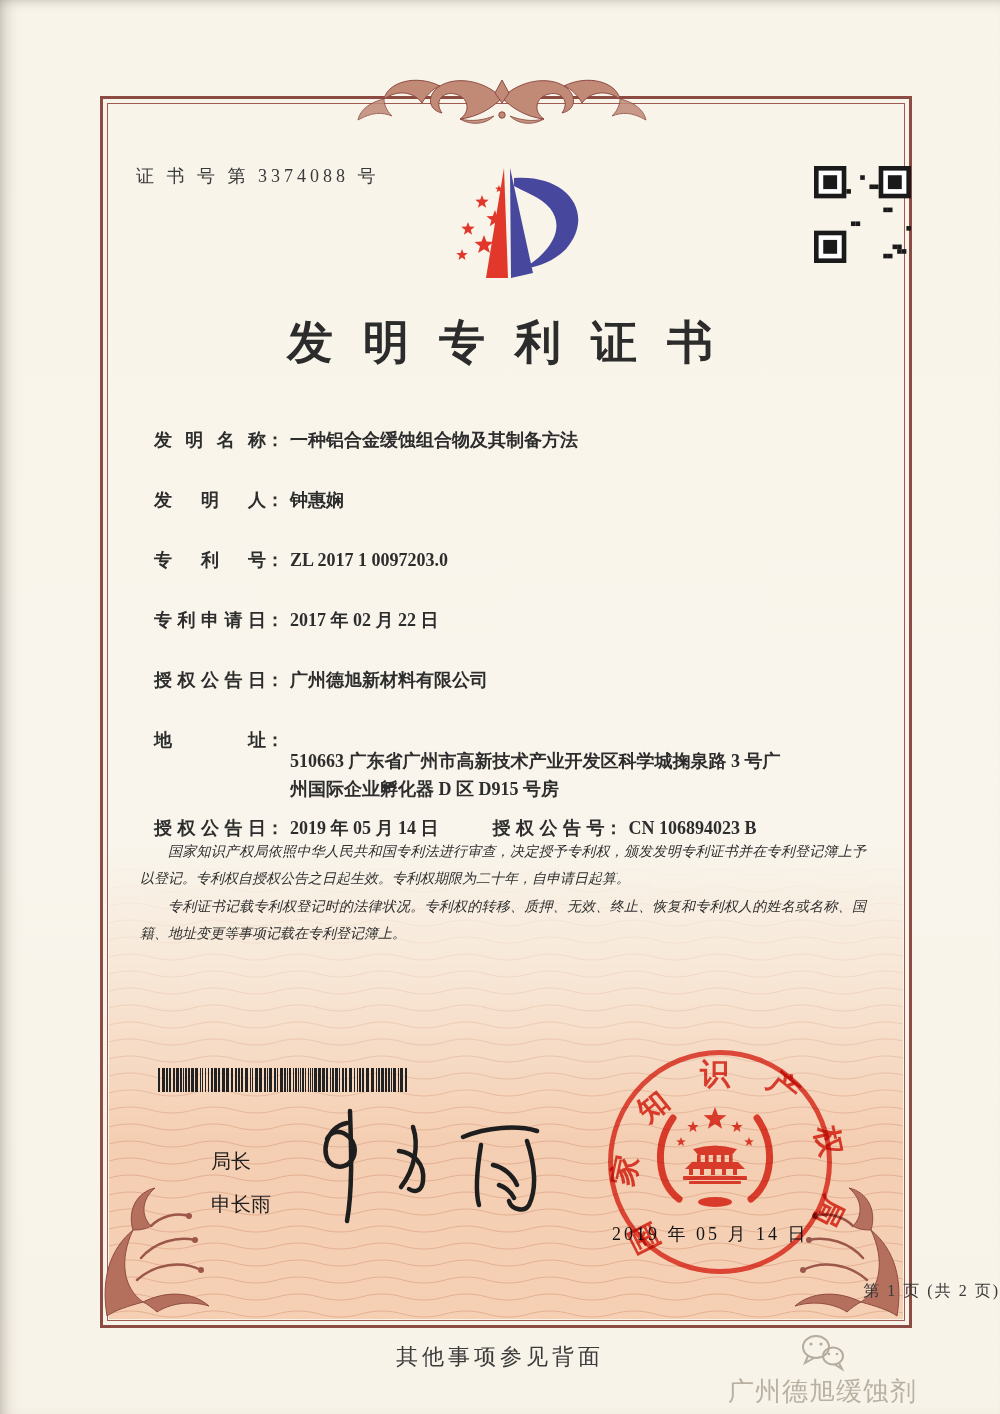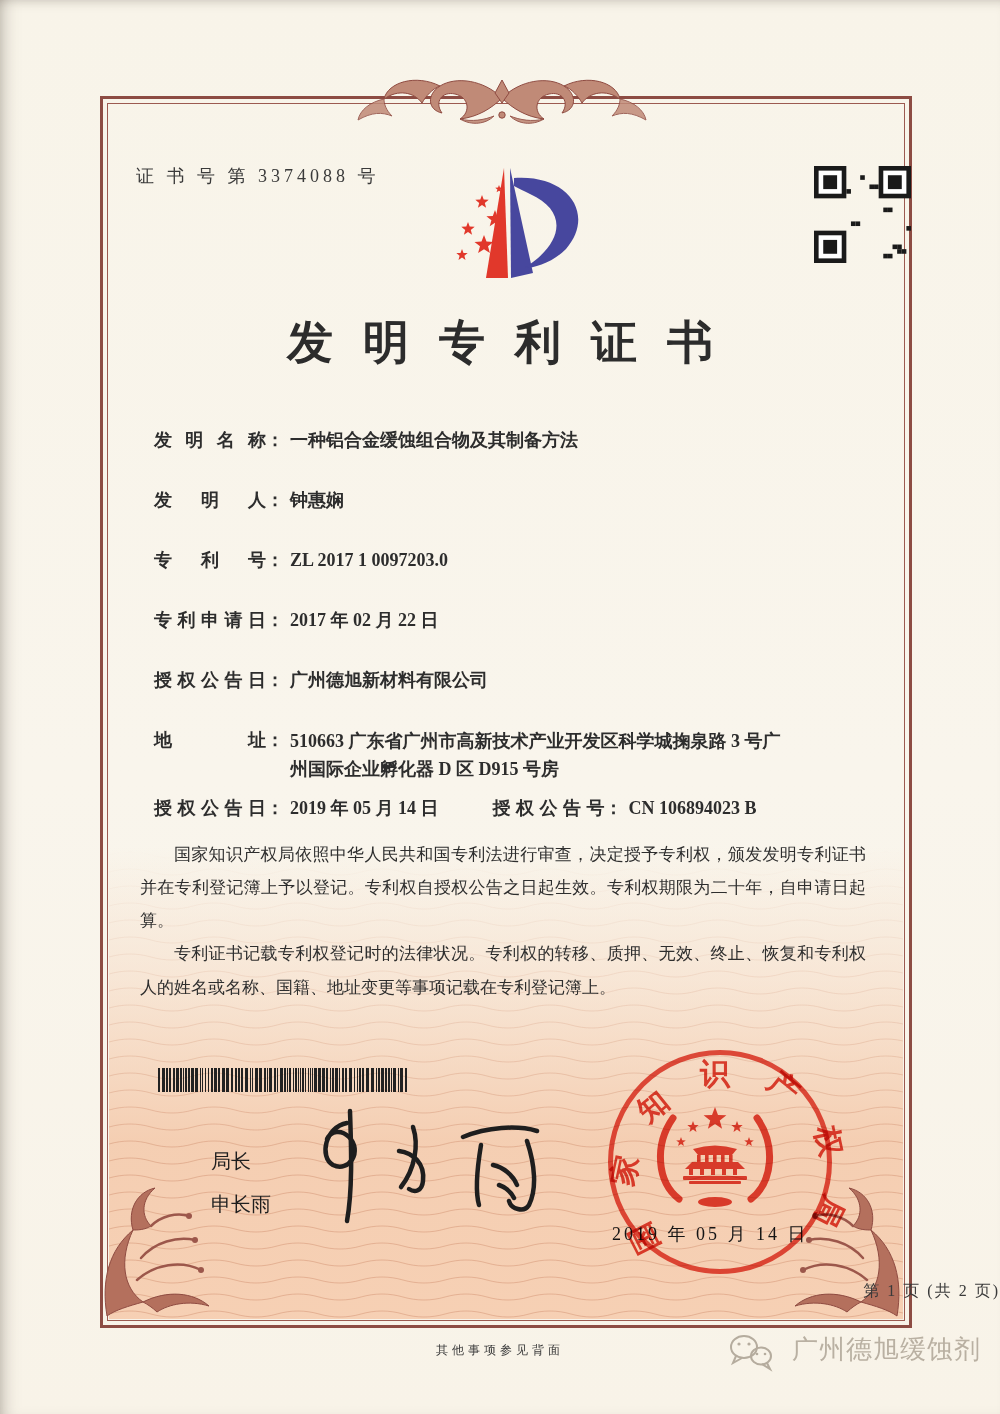--- a/index.html
+++ b/index.html
@@ -29,44 +29,44 @@
   .qr{position:absolute;left:814px;top:166px;z-index:3;}
   .title{position:absolute;left:0;right:0;top:312px;text-align:center;font-size:46px;font-weight:700;
     letter-spacing:30px;padding-left:30px;color:#2c2c2c;z-index:3;}
   
   .fields{position:absolute;left:154px;top:427px;width:716px;font-size:18px;color:#2d2d2d;z-index:3;font-weight:bold;}
   .frow{margin-bottom:34px;line-height:26px;}
   .flabel{display:inline-block;width:112px;text-align:justify;text-align-last:justify;vertical-align:top;}
   .fcolon{vertical-align:top;}
   .fval{margin-left:6px;vertical-align:top;}
   .frow-addr{margin-bottom:12px;}
-  .frow-addr .fval{display:inline-block;width:498px;line-height:28px;}
+  .frow-addr .fval{display:inline-block;width:498px;line-height:28px;margin-top:20px;}
   .grant2{margin-left:54px;}
   
-  .paras{position:absolute;left:140px;top:838px;width:726px;font-size:17px;line-height:1.95;
-    text-align:justify;color:#2e2e2e;z-index:3;}
+  .paras{position:absolute;left:140px;top:838px;width:726px;font-size:14px;line-height:1.95;
+    text-align:justify;color:#2e2e2e;z-index:3;font-style:italic;}
   .paras p{margin:0;text-indent:2em;}
   
   .barcode{position:absolute;left:158px;top:1068px;z-index:3;}
   .signer{position:absolute;left:164px;top:1140px;font-size:20px;line-height:2.15;color:#1f1f1f;
     font-family:"Liberation Sans","DejaVu Sans",sans-serif;z-index:3;margin-left:47px;}
   .autograph{position:absolute;left:295px;top:1093px;z-index:3;}
   .seal-date{position:absolute;left:612px;top:1222px;font-size:18px;letter-spacing:3px;color:#151515;z-index:3;}
   .seal-circle{position:absolute;left:608px;top:1050px;width:214px;height:214px;border-radius:50%;
     border:5px solid rgba(223,54,40,.85);mix-blend-mode:multiply;z-index:4;}
   .emblem{position:absolute;left:635px;top:1077px;mix-blend-mode:multiply;opacity:.92;z-index:4;}
   .seal-ring{position:absolute;left:715px;top:1157px;width:0;height:0;z-index:4;mix-blend-mode:multiply;}
   .seal-ring span{position:absolute;left:0;top:0;font-size:30px;font-weight:700;color:rgba(221,50,35,.9);white-space:pre;}
   .page-indicator{position:absolute;left:0;right:0;top:1281px;text-align:right;font-size:16px;
     letter-spacing:2px;color:#3a3a3a;z-index:3;}
-  .back-note{position:absolute;left:0;right:0;top:1342px;text-align:center;font-size:12px;
+  .back-note{position:absolute;left:0;right:0;top:1342px;text-align:center;font-size:22px;
     letter-spacing:4px;color:#3b3b3b;z-index:3;}
-  .watermark{position:absolute;left:728px;top:1332px;display:flex;gap:18px;
+  .watermark{position:absolute;left:728px;top:1332px;display:flex;align-items:center;gap:2px;
     color:#b9b0a2;font-size:26px;letter-spacing:1px;z-index:3;
-    font-family:"Liberation Sans","DejaVu Sans",sans-serif;}
+    font-family:"Liberation Sans","DejaVu Sans",sans-serif;flex-direction:column;}
 </style>
 </head>
 <body>
 
 <div class="page">
 
   <div class="frame">
     <div class="frame-inner"></div>
     <div class="pinkzone">
       <svg id="waves" width="794" height="472" viewBox="0 0 794 472">

